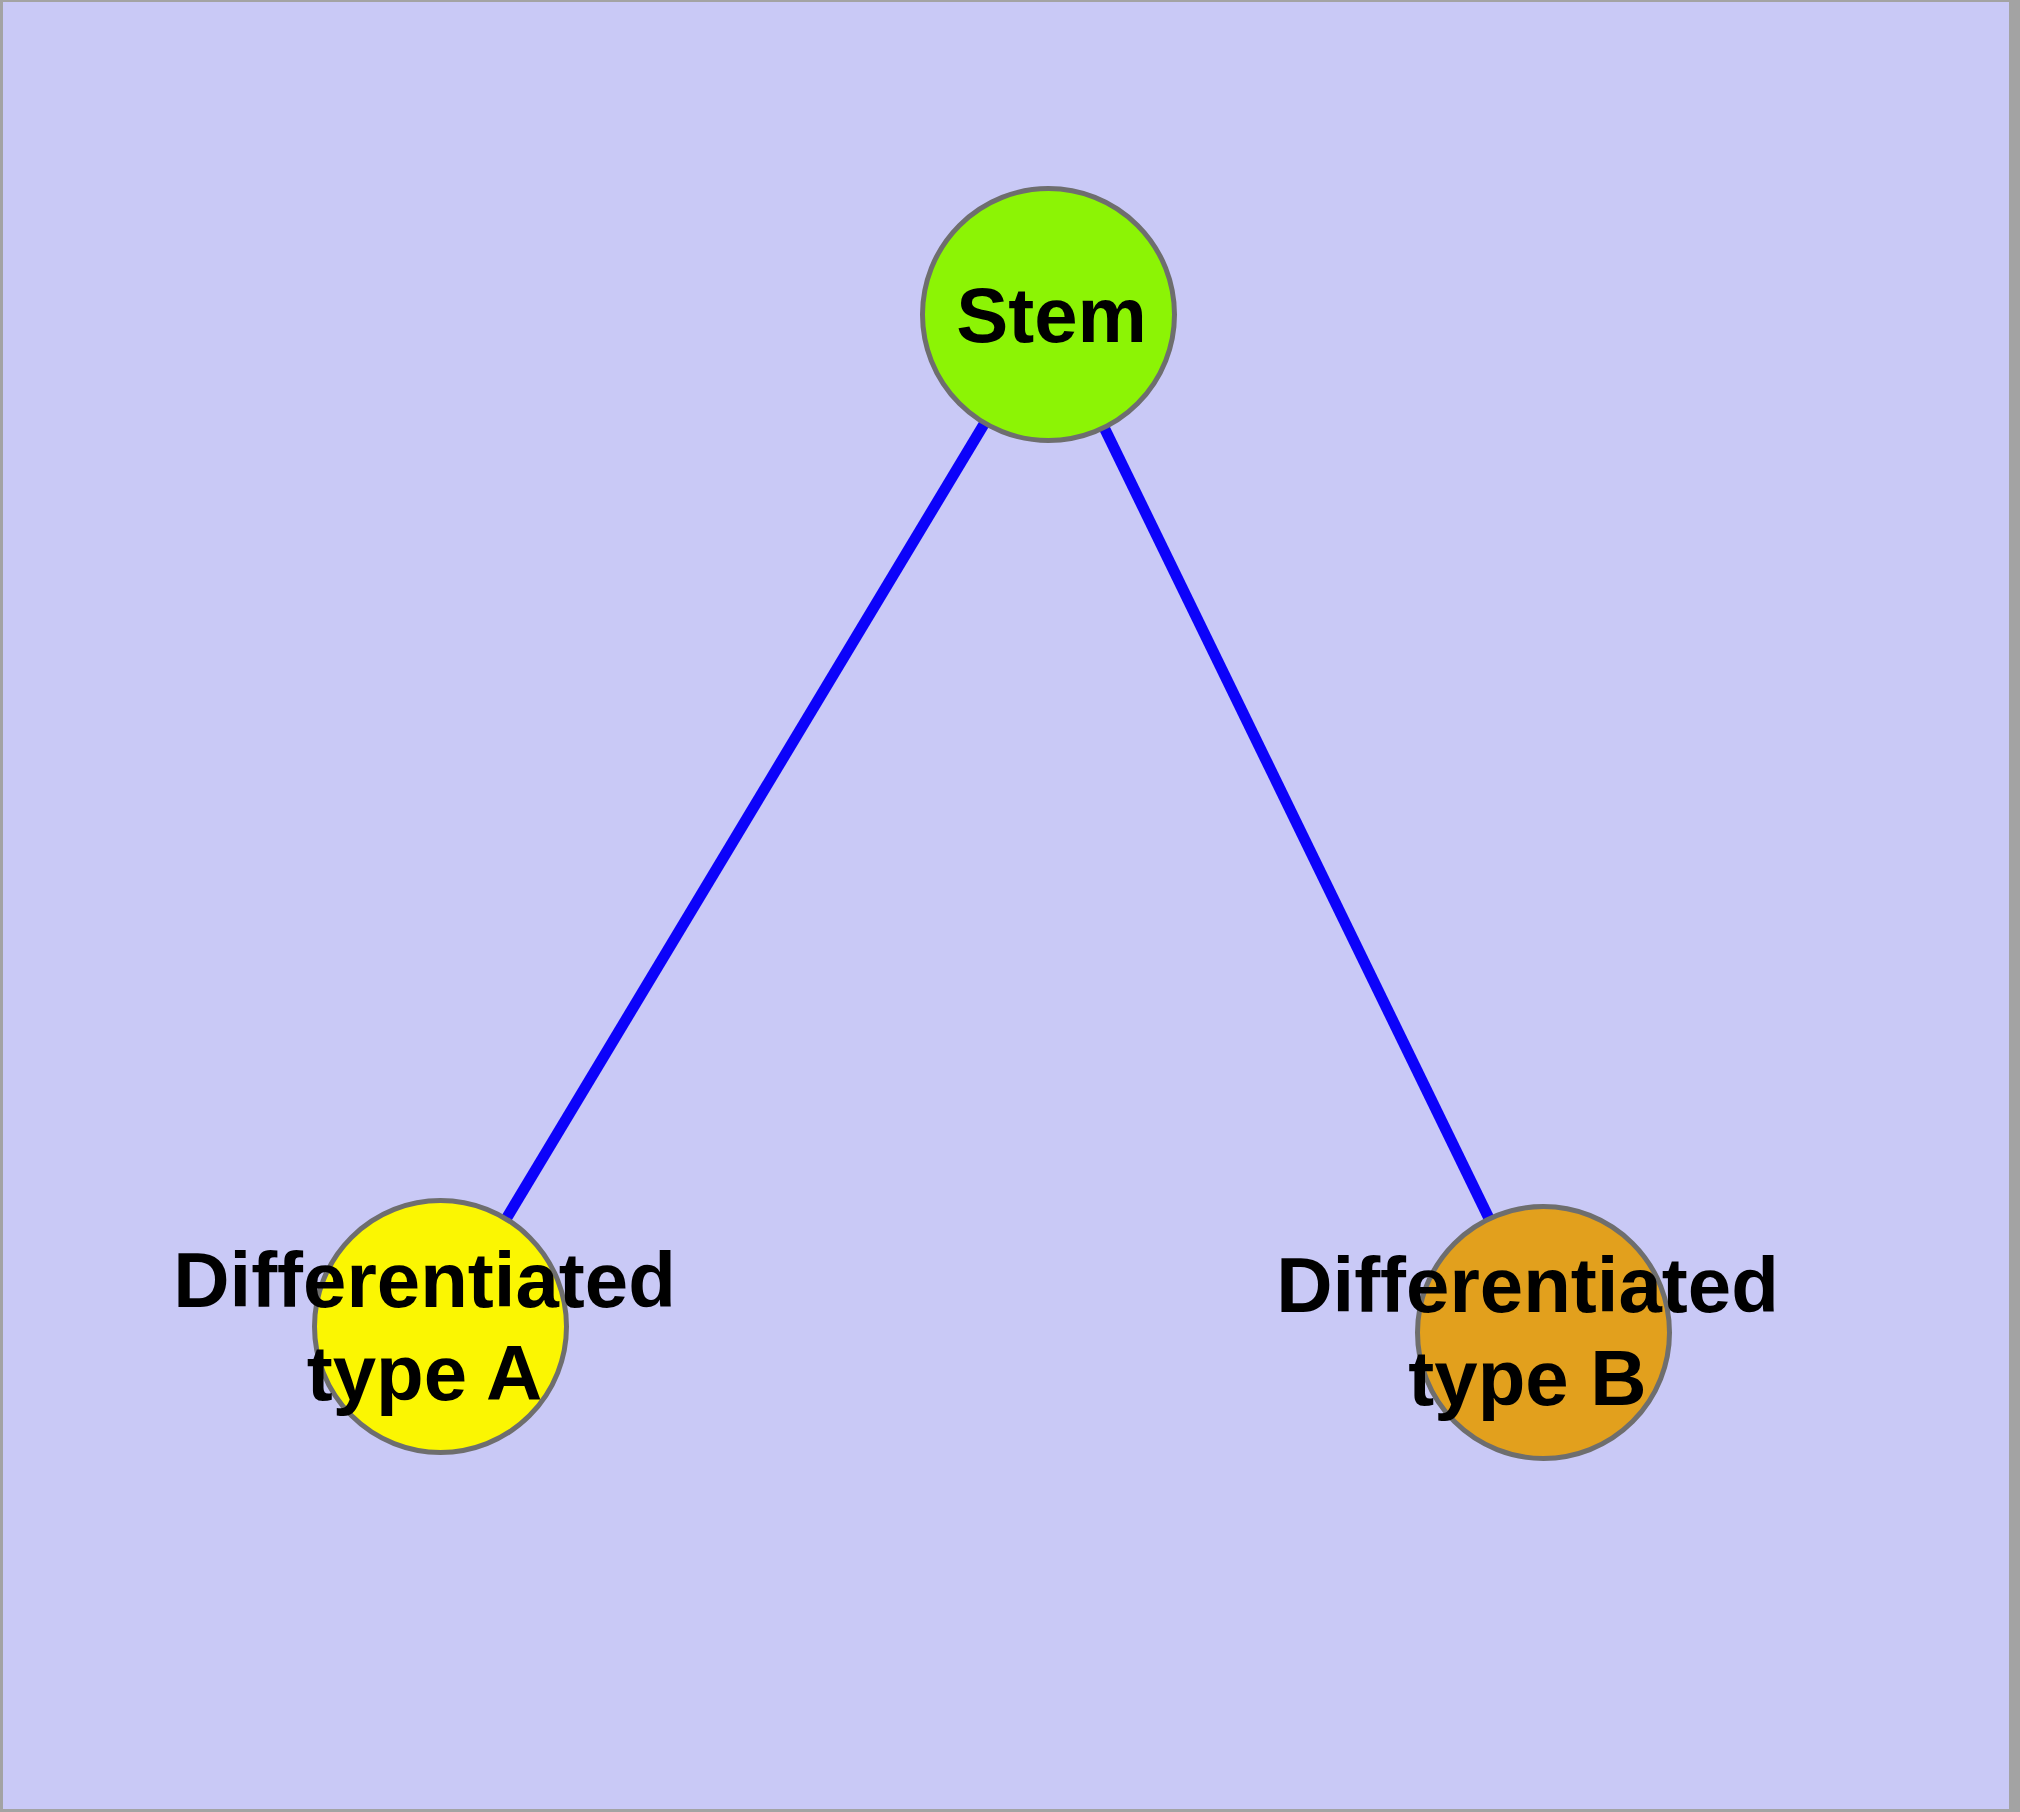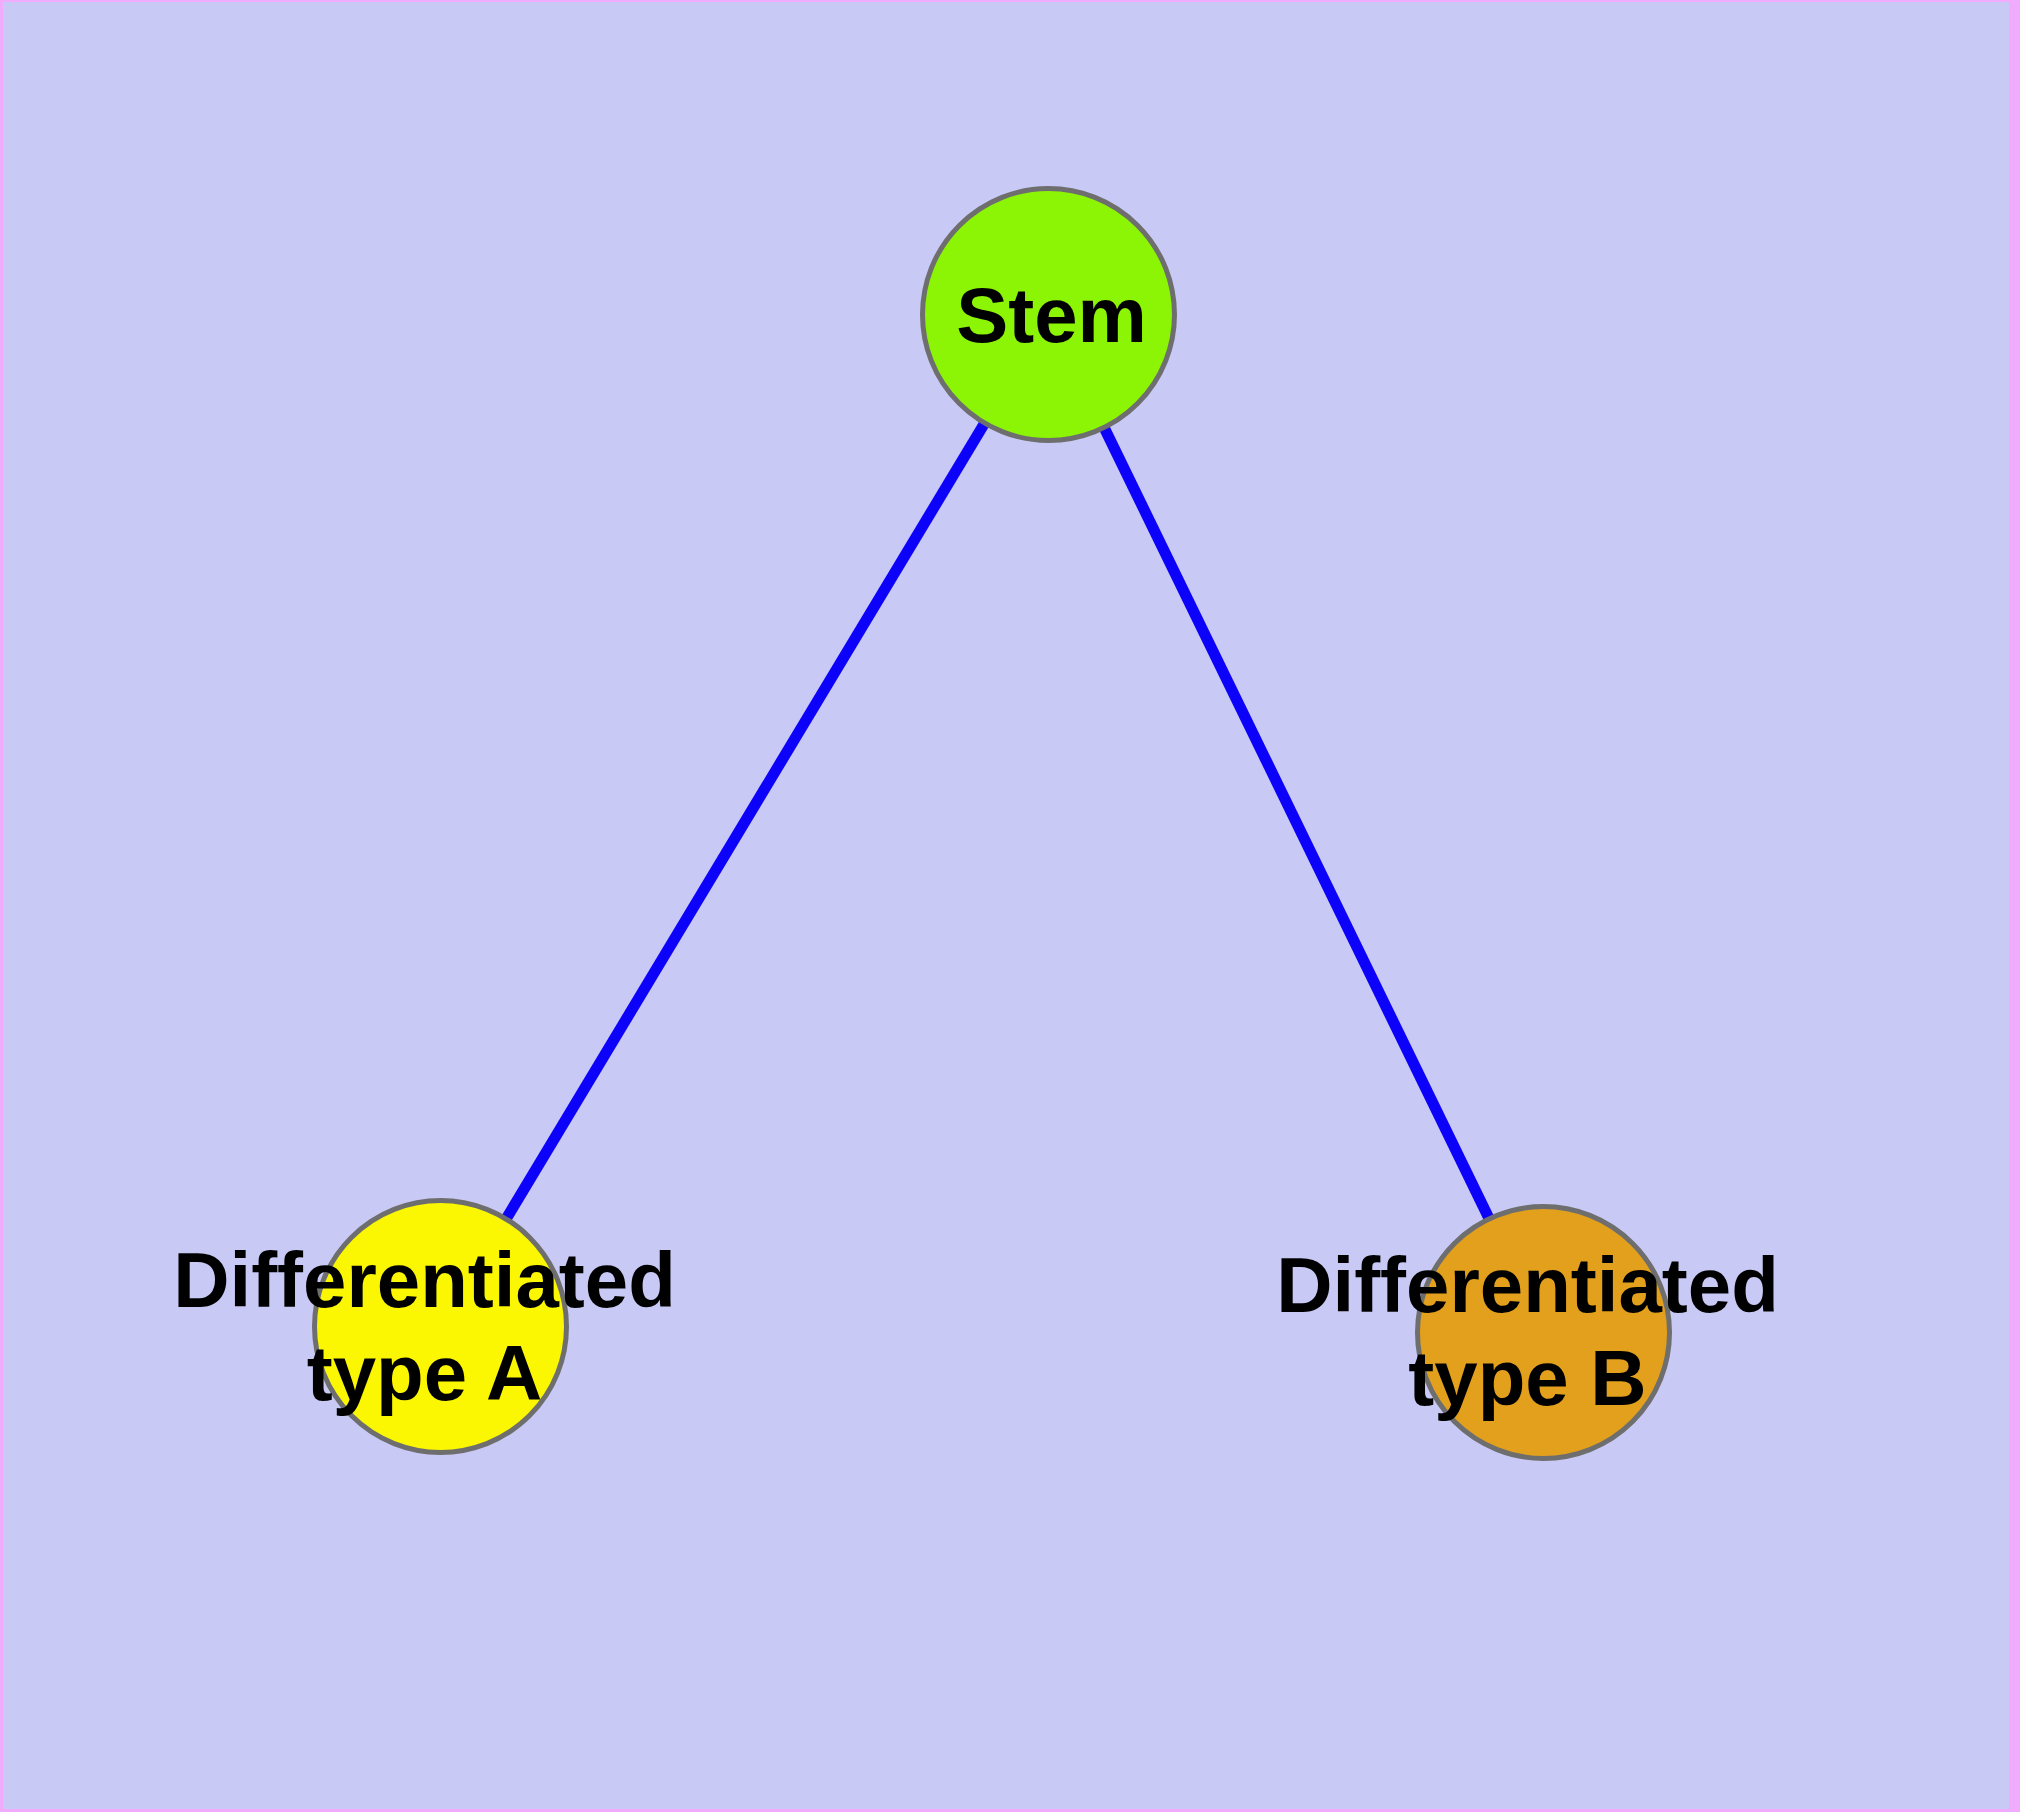--- a/index.html
+++ b/index.html
@@ -5,21 +5,21 @@
   html, body {
     margin: 0;
     padding: 0;
     background: #FFFFFF;
     font-family: "Liberation Sans", sans-serif;
   }
   .canvas {
     position: relative;
     width: 2021px;
     height: 1812px;
-    background: #f0abfc;
+    background: #a3a3a3;
     overflow: hidden;
   }
   
   .plot-bg {
     position: absolute;
     left: 2.5px;
     top: 1.7px;
     right: 12px;
     bottom: 3.4px;
     background: #C9C9F6;

